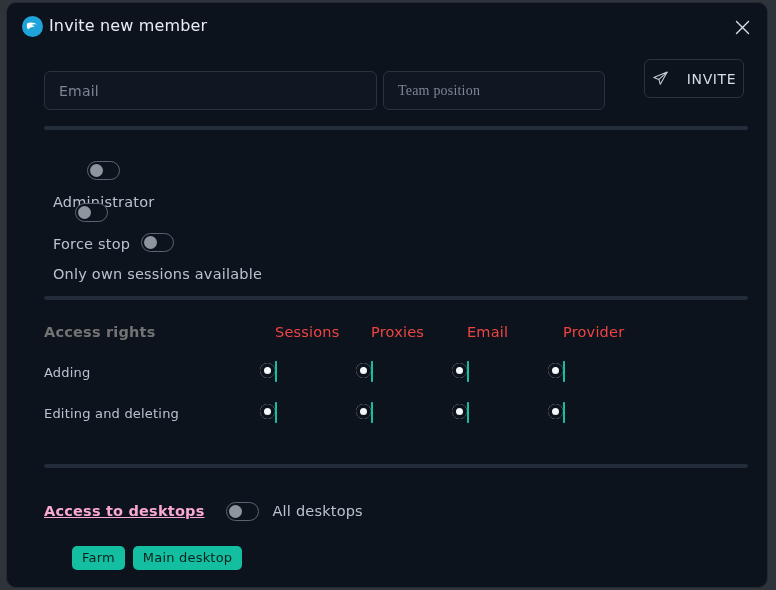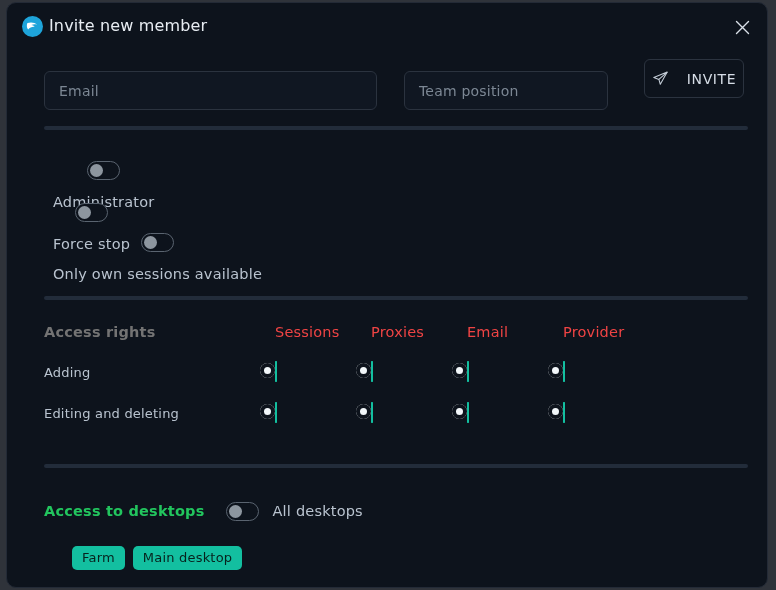--- a/index.html
+++ b/index.html
@@ -93,21 +93,21 @@
     padding: 0 14px;
     cursor: text;
     margin-top: 12px;
   }
   .field .ph {
     font-size: 14px;
     color: #7c8794;
     letter-spacing: 0.2px;
   }
   .field-email { left: 37px; width: 333px; }
-  .field-position { left: 397px; width: 204px; }
+  .field-position { left: 376px; width: 222px; font-family: Liberation Serif, serif; }
 
   .invite-btn {
     position: absolute;
     left: 637px;
     top: 0;
     width: 100px;
     height: 39px;
     box-sizing: border-box;
     background: transparent;
     border: 1px solid #2b333f;
@@ -242,25 +242,26 @@
     position: absolute;
     left: 37px;
     top: 496px;
     width: 704px;
     height: 24px;
     display: flex;
     align-items: center;
   }
   .desktops-title {
     font-size: 14.5px;
-    color: #22c55e;
+    color: #f9a8d4;
     font-weight: bold;
     letter-spacing: 0.2px;
     white-space: nowrap;
     margin-right: 21px;
+    text-decoration: underline;
   }
   .desktops .all-label {
     font-size: 14.5px;
     color: #b9c3cf;
     letter-spacing: 0.2px;
     white-space: nowrap;
     margin-left: 14px;
   }
 
   .chips {

